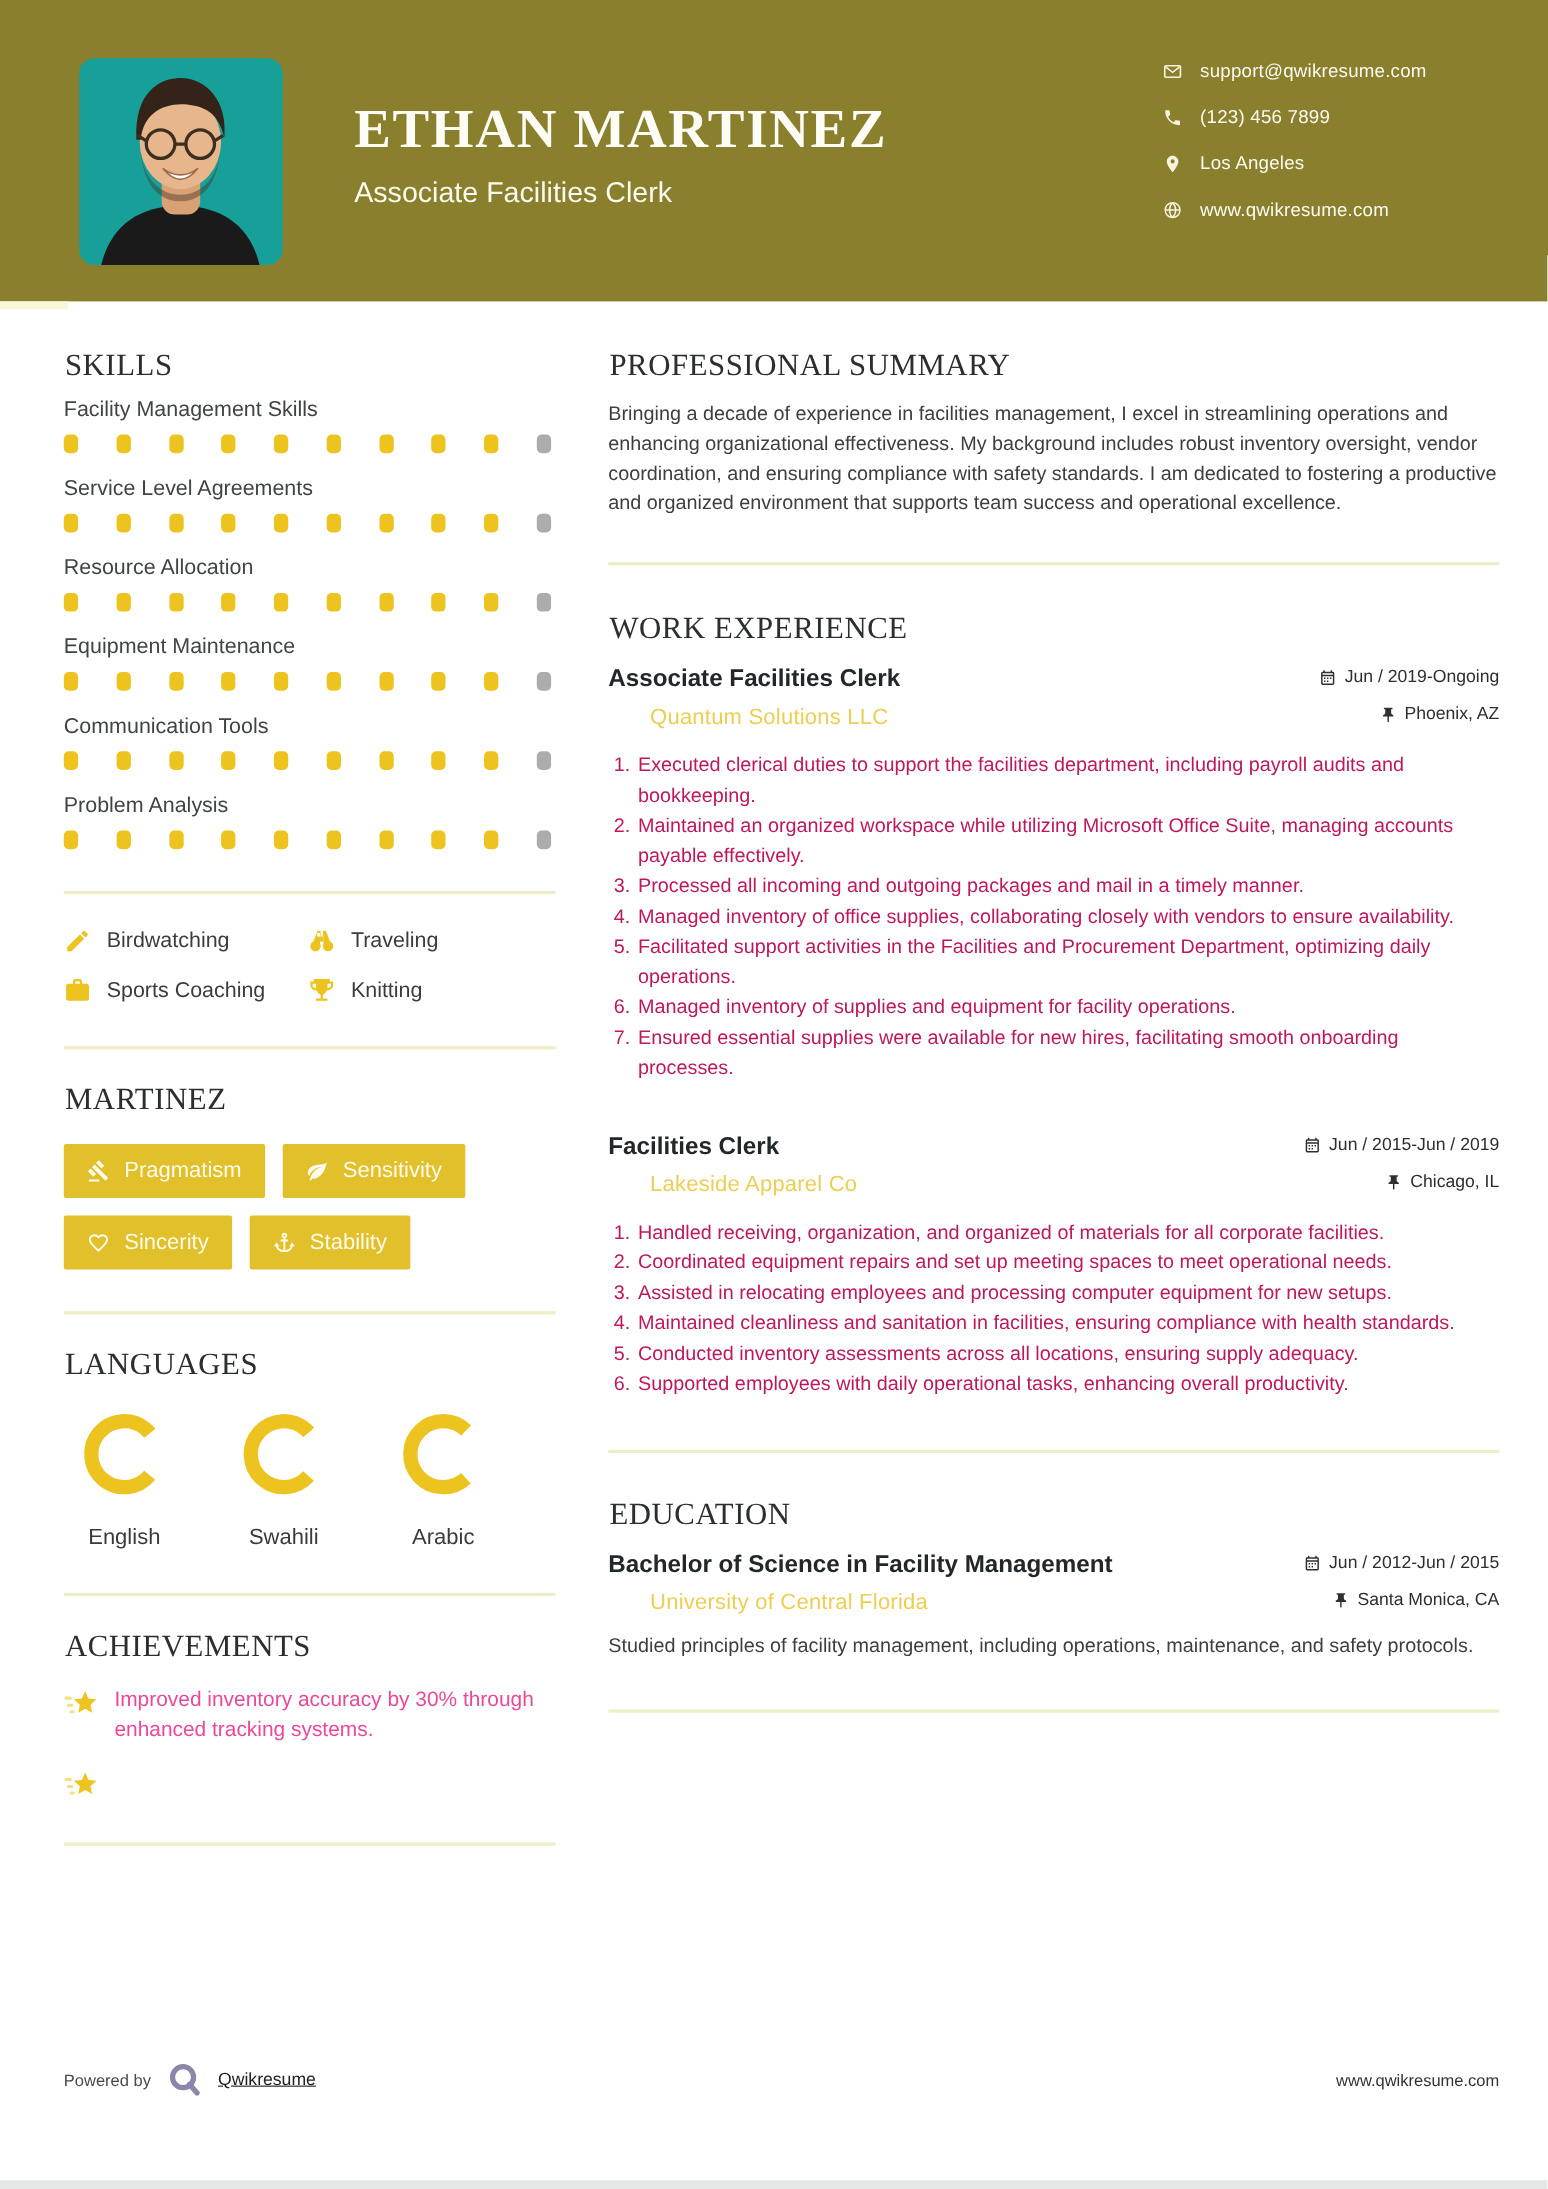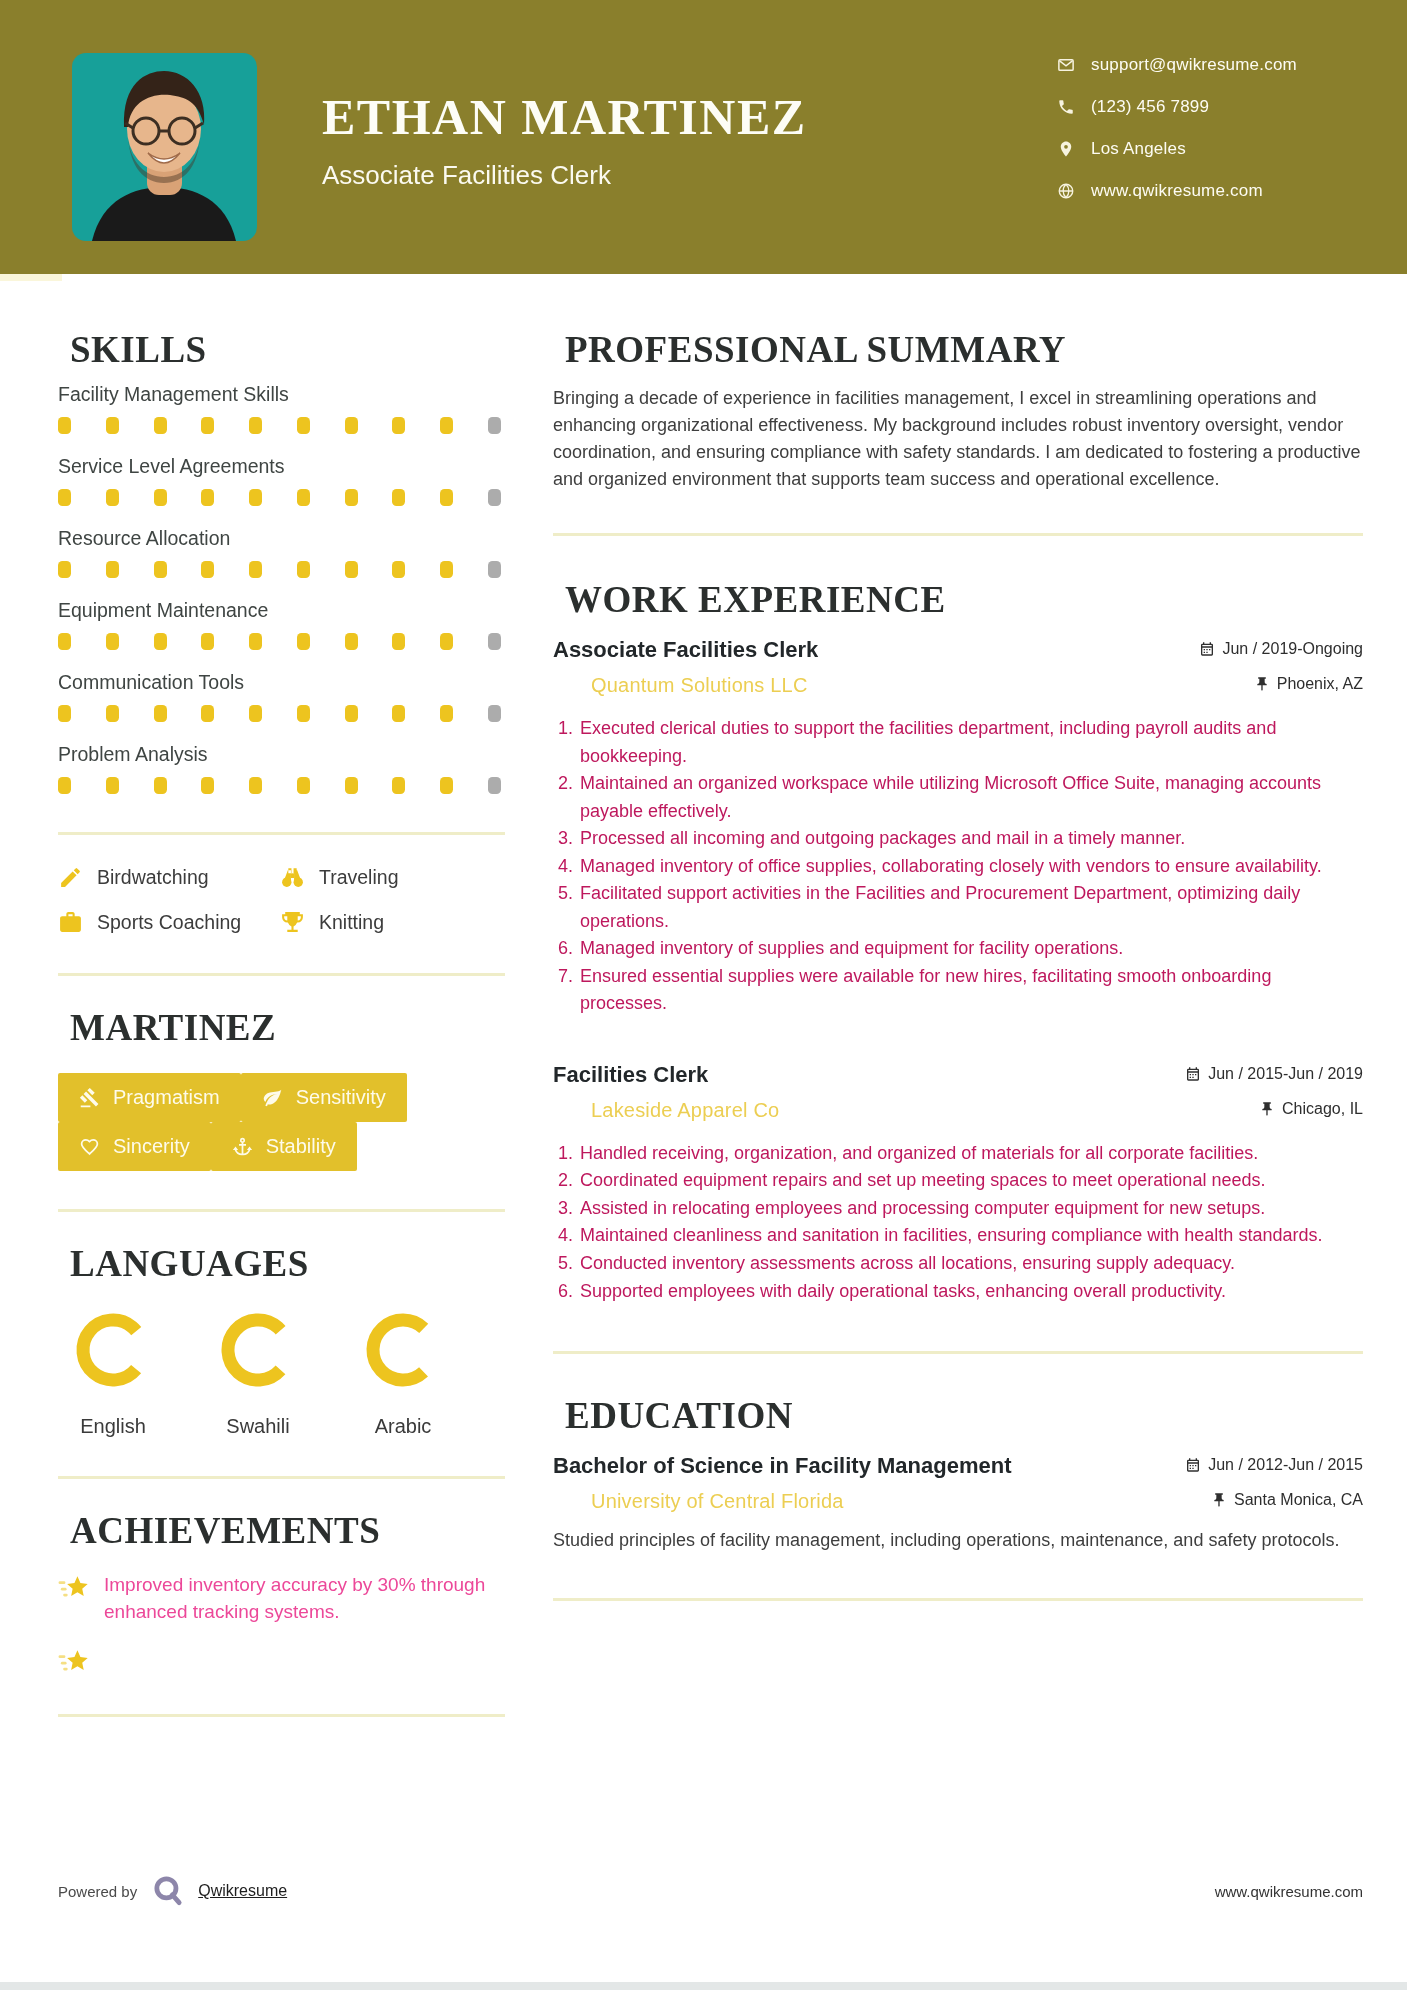--- a/index.html
+++ b/index.html
@@ -17,21 +17,21 @@
   .subtitle{margin-top:14px;font-size:26px;font-weight:400;color:#fbfaf0;}
   .contact{position:absolute;left:1057px;top:52px;}
   .crow{display:flex;align-items:center;margin-bottom:17px;height:25px;}
   .cicon{width:18px;height:18px;color:#f7f3df;flex:0 0 18px;}
   .cicon svg{width:18px;height:18px;display:block;}
   .ctext{margin-left:16px;font-size:17px;color:#fdfcf3;letter-spacing:.2px;}
 
   
   .left{position:absolute;left:58px;top:316px;width:447px;}
   .right{position:absolute;left:553px;top:316px;width:810px;}
-  h2{margin:12px;font-family:"Liberation Serif",serif;font-weight:700;font-size:37px;
+  h2{margin:1px;font-family:"Liberation Serif",serif;font-weight:400;font-size:28px;
      letter-spacing:.5px;color:var(--dark);}
   .divider{border-top:3px solid var(--divider);}
   .left .divider{margin-top:38px;}
   .left section{margin-top:30px;}
   .left section:first-child{margin-top:0;}
 
   
   .skill{margin-top:21px;}
   #skills .skill:first-child{margin-top:12px;}
   .slabel{font-size:19.5px;color:#3f4543;}
@@ -40,21 +40,21 @@
   .dot.empty{background:var(--graydot);}
 
   
   .igrid{display:grid;grid-template-columns:222px 1fr;row-gap:20px;margin-top:22px;}
   .iitem{display:flex;align-items:center;}
   .iicon{width:25px;height:25px;color:var(--accent);flex:0 0 25px;}
   .iicon svg{width:25px;height:25px;display:block;}
   .ilabel{margin-left:14px;font-size:19.5px;color:#3c3c3c;}
 
   
-  .sbtns{display:flex;flex-wrap:wrap;gap:0;margin-top:24px;}
+  .sbtns{display:flex;flex-wrap:wrap;gap:16px;margin-top:24px;}
   .sbtn{display:flex;align-items:center;background:var(--btn);color:#fefbea;
         padding:13px 21px;border-radius:2px;font-size:20px;}
   .sbicon{width:21px;height:21px;margin-right:13px;color:#fefbea;}
   .sbicon svg{width:21px;height:21px;display:block;}
 
   
   .langs{display:flex;gap:35px;margin-top:26px;}
   .lang{width:110px;text-align:center;}
   .arc svg{display:block;margin:0 auto;}
   .llabel{margin-top:26px;font-size:20px;color:#3a3a3a;}

